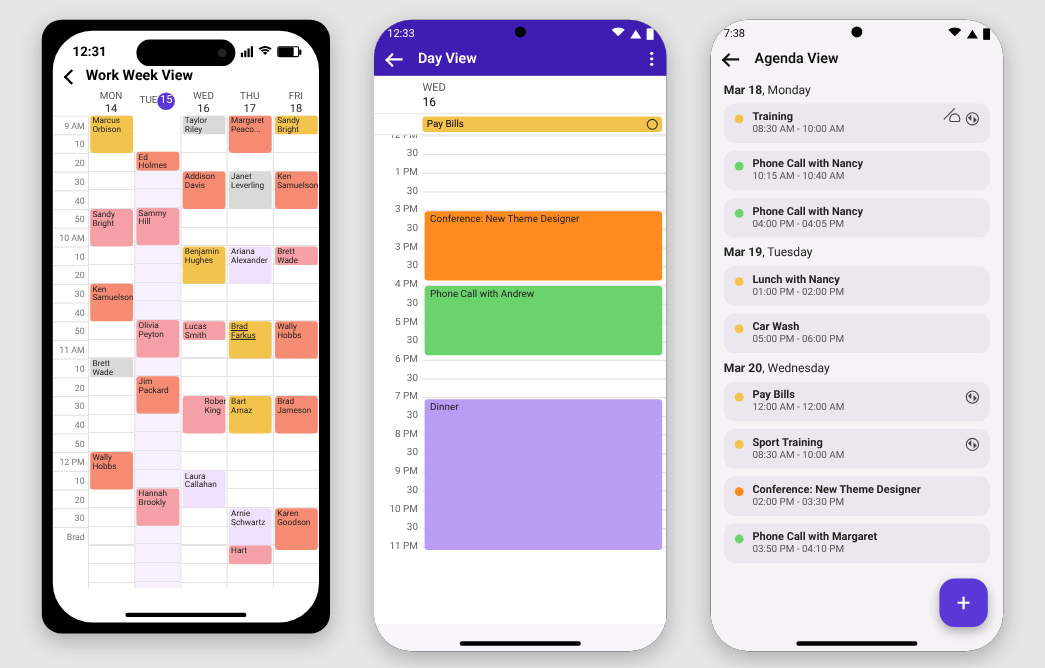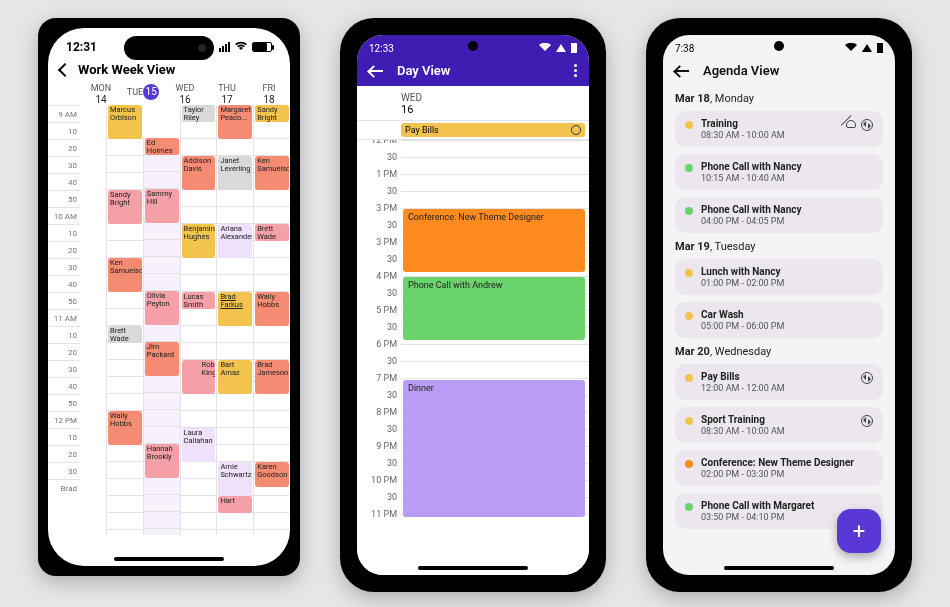--- a/index.html
+++ b/index.html
@@ -38,30 +38,30 @@
   .bars i:nth-child(1){height:4px}.bars i:nth-child(2){height:6px}.bars i:nth-child(3){height:8px}.bars i:nth-child(4){height:10px}
   .batt{width:20px;height:10px;border:1px solid #000;border-radius:2px;position:relative}
   .batt::after{content:"";position:absolute;right:-3px;top:2px;width:2px;height:5px;background:#000;border-radius:1px}
   .batt i{display:block;height:100%;width:80%;background:#000;border-radius:1px}
   .ios-header{display:flex;align-items:center;gap:8px;padding:4px 12px 6px;font-size:13px;font-weight:700;}
   .chev-left{width:10px;height:10px;border-left:2px solid #000;border-bottom:2px solid #000;transform:rotate(45deg);}
   .wwv-days{display:flex;padding-left:32px;font-size:9px;text-align:center;color:#555;}
   .wwv-days .day{flex:1;}
   .wwv-days .day .num{font-size:10px;color:#222;display:block;margin-top:1px;}
   .wwv-days .day.sel .num{background:#5a38d6;color:#fff;border-radius:50%;width:16px;height:16px;line-height:16px;display:inline-block;}
-  .wwv-body{display:flex;height:430px;overflow:hidden;font-size:8px;gap:26px;}
+  .wwv-body{display:flex;height:430px;overflow:hidden;font-size:8px;}
   .wwv-times{width:32px;flex:none;color:#777;}
   .wwv-times div{height:17px;line-height:17px;text-align:right;padding-right:3px;border-top:1px solid var(--grid);}
   .wwv-grid{flex:1;display:flex;position:relative;}
   .wwv-col{flex:1;border-left:1px solid var(--grid);position:relative;}
   .wwv-col.sel{background:#f6f0ff;}
   .ev{position:absolute;left:1px;right:1px;border-radius:3px;padding:1px 2px;font-size:7.5px;line-height:8px;overflow:hidden;color:#222;}
   .home-ind{position:absolute;bottom:5px;left:50%;transform:translateX(-50%);width:110px;height:4px;border-radius:3px;background:#000;}
   
-  .android{width:266px;height:574px;background:#000;padding:17px;border-radius:34px;}
+  .android{width:266px;height:574px;background:#000;padding:0;border-radius:34px;}
   .android .screen{background:var(--android-bg);border-radius:26px;width:100%;height:100%;position:relative;overflow:hidden;}
   .punch{position:absolute;top:6px;left:50%;transform:translateX(-50%);width:10px;height:10px;border-radius:50%;background:#000;z-index:5;}
   .and-status{height:22px;display:flex;justify-content:space-between;align-items:center;font-size:10px;padding:4px 12px 0;}
   .and-status.light{background:var(--purple);color:#fff;}
   .and-status.dark{color:#000;}
   .and-icons{display:flex;gap:5px;align-items:center;}
   .tri{width:0;height:0;border-left:5px solid transparent;border-right:5px solid transparent;border-bottom:8px solid currentColor;}
   .rect{width:6px;height:10px;border:1px solid currentColor;}
   .day-header{background:var(--purple);color:#fff;display:flex;align-items:center;gap:14px;padding:6px 12px 8px;font-size:13px;font-weight:600;}
   .arrow-left{width:14px;height:2px;background:#fff;position:relative}
@@ -196,21 +196,21 @@
               <div class="ev" style="top: 255px; height: 34px; background: rgb(243, 196, 77);">Bart Arnaz</div>
               <div class="ev" style="top: 357px; height: 34px; background: rgb(239, 224, 251);">Arnie Schwartz</div>
               <div class="ev" style="top: 391px; height: 17px; background: rgb(244, 160, 166);">Hart</div>
             </div>
             <div class="wwv-col" style="background-image: repeating-linear-gradient(to bottom,transparent 0,transparent 16px,var(--grid) 16px,var(--grid) 17px);">
               <div class="ev" style="top: 0px; height: 17px; background: rgb(243, 196, 77);">Sandy Bright</div>
               <div class="ev" style="top: 51px; height: 34px; background: rgb(245, 139, 114);">Ken Samuelson</div>
               <div class="ev" style="top: 119px; height: 17px; background: rgb(244, 160, 166);">Brett Wade</div>
               <div class="ev" style="top: 187px; height: 34px; background: rgb(245, 139, 114);">Wally Hobbs</div>
               <div class="ev" style="top: 255px; height: 34px; background: rgb(245, 139, 114);">Brad Jameson</div>
-              <div class="ev" style="top: 357px; height: 25px; background: rgb(245, 139, 114);">Karen Goodson</div>
+              <div class="ev" style="top: 357px; height: 38px; background: rgb(245, 139, 114);">Karen Goodson</div>
             </div>
           </div>
       </div>
       <div class="home-ind"></div>
     </div>
   </div>
 
   <div class="phone android">
     <div class="screen">
       <div class="punch"></div>

